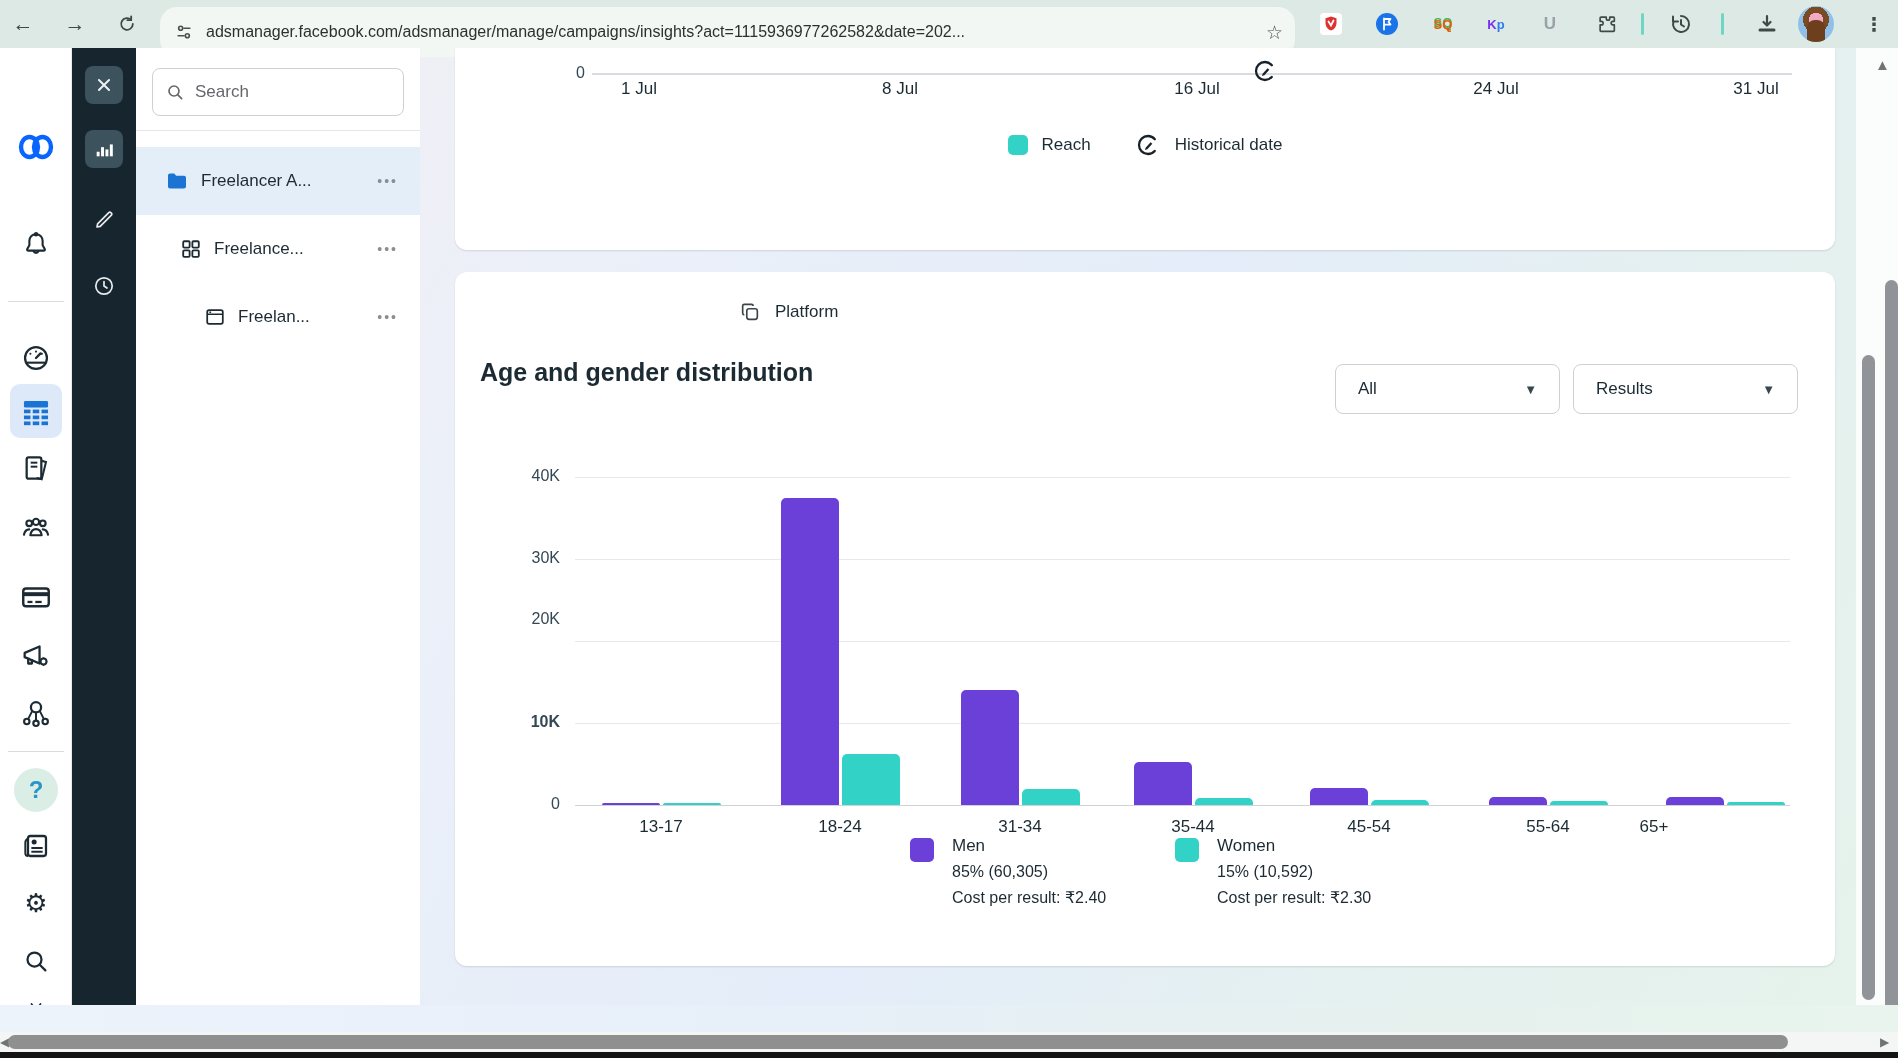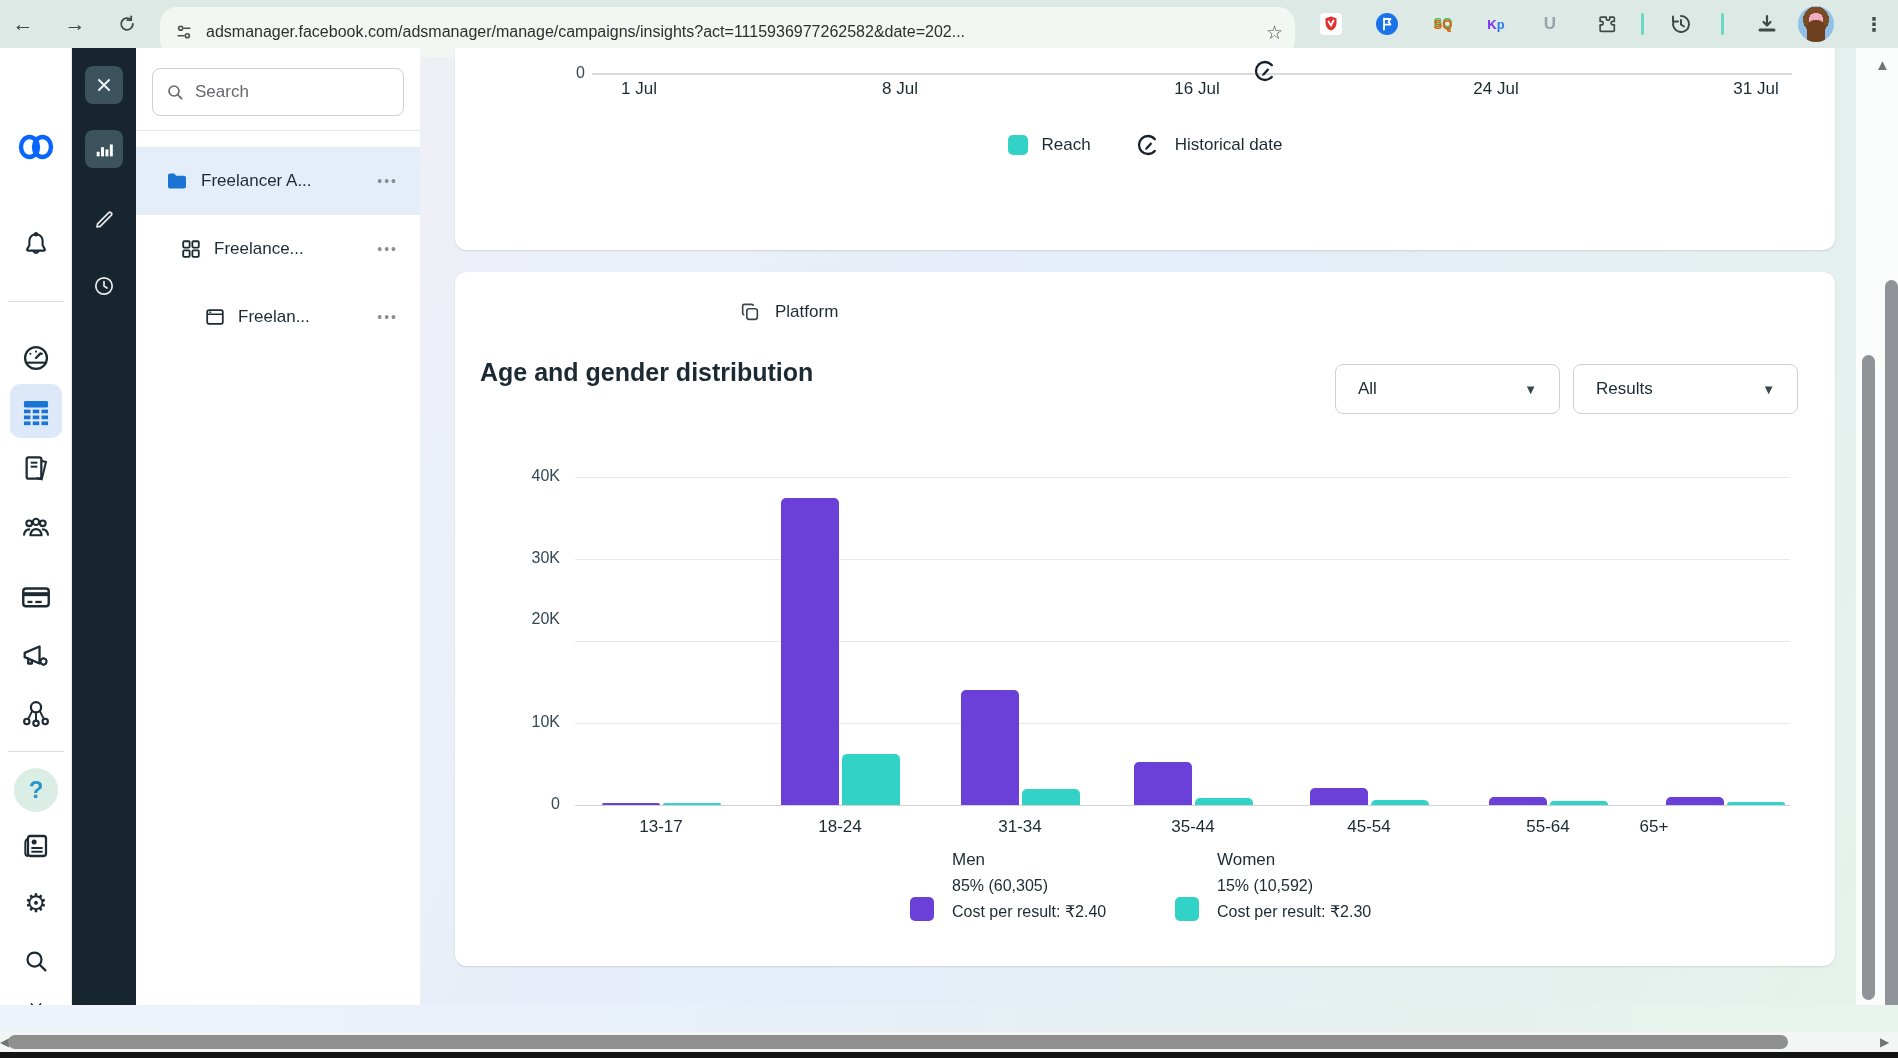--- a/index.html
+++ b/index.html
@@ -70,21 +70,21 @@
   .tab.active { background:#e7f1fd; color:#1877f2; font-weight:bold; }
   .card-title { position:absolute; left:25px; top:86px; font-size:25px; font-weight:bold; color:#1c2b33; }
   .dd { position:absolute; top:92px; width:225px; height:50px; border:1px solid #ced0d4; border-radius:8px; background:#fff;
     display:flex; align-items:center; justify-content:space-between; padding:0 22px; font-size:17px; color:#1c2b33; }
   .dd .caret { font-size:13px; color:#37474f; }
   .gridline { position:absolute; left:120px; width:1215px; height:1px; background:#e6e8ec; }
   .gridline.base { background:#cfd3d8; }
   .ytick { position:absolute; left:0; width:105px; text-align:right; font-size:16px; color:#344854; }
   .bar { position:absolute; border-radius:5px 5px 0 0; }
   .xcat { position:absolute; top:545px; width:120px; text-align:center; font-size:17px; color:#1c2b33; }
-  .leg-item { position:absolute; top:578px; display:flex; gap:18px;align-items:flex-end; }
+  .leg-item { position:absolute; top:564px; display:flex; gap:18px; }
   .leg-swatch { width:24px; height:24px; border-radius:5px; margin-top:2px; }
   .leg-name { font-size:17px; color:#1c2b33; }
   .leg-line { font-size:16px; color:#1c2b33; margin-top:7px; }
 
   
   .rgutter { left:1856px; top:48px; width:42px; height:957px; background:#fbfcfc; }
   .vthumb { position:absolute; border-radius:7px; background:#909397; }
   .up-arrow { position:absolute; left:1875px; top:56px; font-size:15px; color:#6f7672; }
   .footer-grad { left:0; top:1005px; width:1898px; height:27px;
     background:linear-gradient(90deg,#edf3fb,#e7eff9 40%,#e6f1ee 75%,#e8f4ed); }
@@ -417,21 +417,21 @@
   </div>
 
   <div id="chart-area">
       <div class="gridline" style="top: 205px;"></div>
       <div class="ytick" style="top: 195px; text-align: right;">40K</div>
       <div class="gridline" style="top: 287px;"></div>
       <div class="ytick" style="top: 277px;">30K</div>
       <div class="gridline" style="top: 369px;"></div>
       <div class="ytick" style="top: 338px;">20K</div>
       <div class="gridline" style="top: 451px;"></div>
-      <div class="ytick" style="top: 441px;">10K</div>
+      <div class="ytick" style="top: 441px; font-weight: bold;">10K</div>
       <div class="gridline base" style="top: 533px;"></div>
       <div class="ytick" style="top: 523px;">0</div>
       <div class="bar" style="left: 147px; width: 58px; top: 530.54px; height: 2.46px; background: rgb(106, 64, 217);"></div>
       <div class="bar" style="left: 208px; width: 58px; top: 531px; height: 2px; background: rgb(51, 210, 199);"></div>
       <div class="xcat" style="left: 146px;">13-17</div>
       <div class="bar" style="left: 326px; width: 58px; top: 225.5px; height: 307.5px; background: rgb(106, 64, 217);"></div>
       <div class="bar" style="left: 387px; width: 58px; top: 482.16px; height: 50.84px; background: rgb(51, 210, 199);"></div>
       <div class="xcat" style="left: 325px;">18-24</div>
       <div class="bar" style="left: 506px; width: 58px; top: 418.2px; height: 114.8px; background: rgb(106, 64, 217);"></div>
       <div class="bar" style="left: 567px; width: 58px; top: 516.6px; height: 16.4px; background: rgb(51, 210, 199);"></div>

